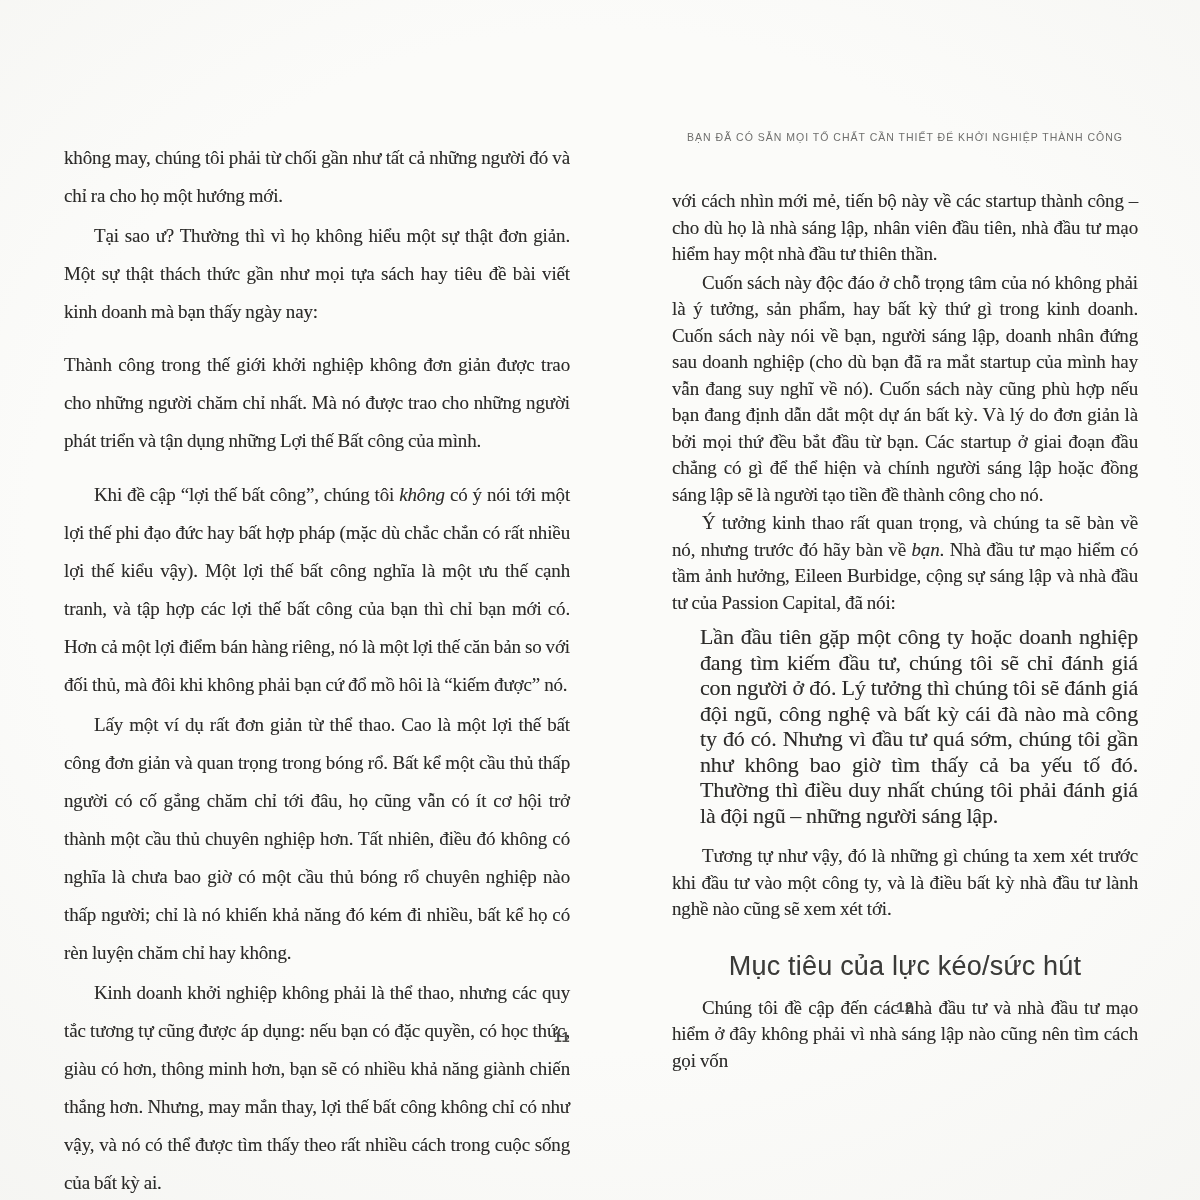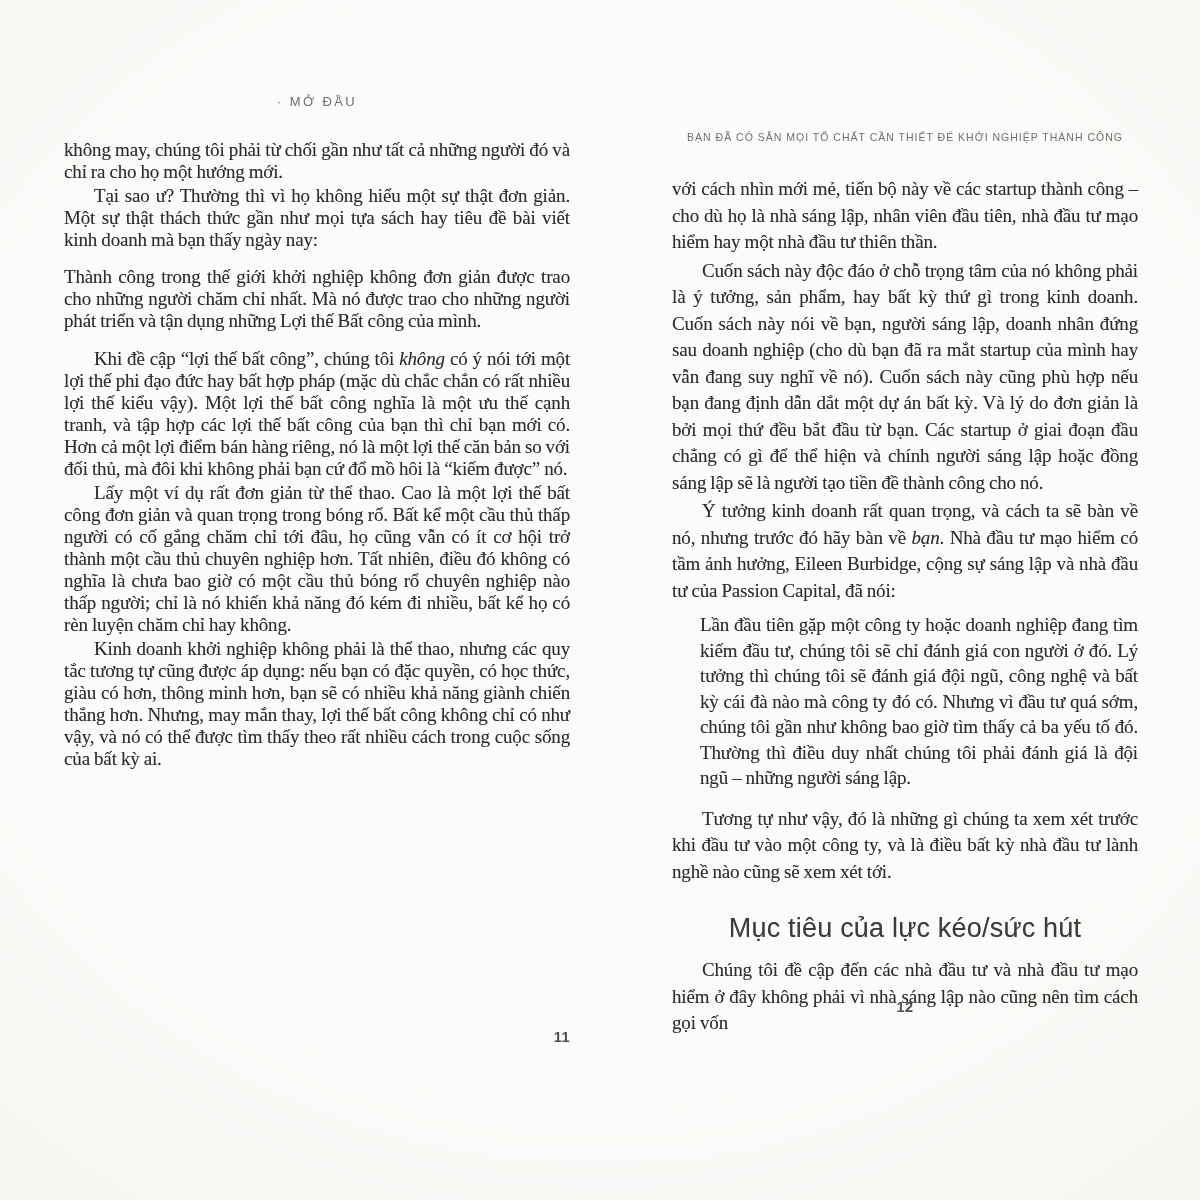--- a/index.html
+++ b/index.html
@@ -32,41 +32,41 @@
     text-align: center;
     font-family: "Liberation Sans", "DejaVu Sans", sans-serif;
     color: #6e6e6c;
     white-space: nowrap;
   }
   .page-left .running-header  { top: 94px;  font-size: 13px;   letter-spacing: 2.4px; }
   .page-right .running-header { top: 131px; font-size: 10.5px; letter-spacing: 1.0px; }
 
   .body-text { position: absolute; left: 0; right: 0; }
   .page-left .body-text  { top: 139px; }
-  .page-right .body-text { top: 176px; }
+  .page-right .body-text { top: 188px; }
 
   .body-text p {
     margin: 0 0 2px 0;
     font-size: 19px;
-    line-height: 22px;
+    line-height: 38px;
     letter-spacing: -0.15px;
     word-spacing: -0.5px;
     text-align: justify;
     color: #2d2c2a;
     text-shadow: 0 0 0.6px rgba(45,44,42,0.35);
   }
   .page-right .body-text p { line-height: 26.5px; }
   .indent { text-indent: 30px; }
   .para-bold { font-weight: normal; margin: 15px 0 16px 0 !important; }
   .body-text em { font-style: italic; }
 
   .quote-block {
     display: block;
     margin: 8px 0 15px 28px;
-    font-size: 19px;
+    font-size: 22px;
     line-height: 25.5px;
     letter-spacing: -0.15px;
     word-spacing: -0.5px;
     text-align: justify;
     color: #2d2c2a;
     text-shadow: 0 0 0.6px rgba(45,44,42,0.35);
   }
 
   .section-heading {
     margin: 28px 0 13px 0;
@@ -93,41 +93,40 @@
   }
   .page-left .page-number  { top: 1029px; text-align: right; }
   .page-right .page-number { top: 999px; }
 </style>
 </head>
 <body>
 
 <div class="canvas">
 
   <section class="page page-left">
-    <div class="running-header">· MỞ ĐẦU</div>
 
     <div class="body-text">
       <p>không may, chúng tôi phải từ chối gần như tất cả những người đó và chỉ ra cho họ một hướng mới.</p>
       <p class="indent">Tại sao ư? Thường thì vì họ không hiểu một sự thật đơn giản. Một sự thật thách thức gần như mọi tựa sách hay tiêu đề bài viết kinh doanh mà bạn thấy ngày nay:</p>
       <p class="para-bold">Thành công trong thế giới khởi nghiệp không đơn giản được trao cho những người chăm chỉ nhất. Mà nó được trao cho những người phát triển và tận dụng những Lợi thế Bất công của mình.</p>
       <p class="indent"><span>Khi đề cập “lợi thế bất công”, chúng tôi </span><em>không</em><span> có ý nói tới một lợi thế phi đạo đức hay bất hợp pháp (mặc dù chắc chắn có rất nhiều lợi thế kiểu vậy). Một lợi thế bất công nghĩa là một ưu thế cạnh tranh, và tập hợp các lợi thế bất công của bạn thì chỉ bạn mới có. Hơn cả một lợi điểm bán hàng riêng, nó là một lợi thế căn bản so với đối thủ, mà đôi khi không phải bạn cứ đổ mồ hôi là “kiếm được” nó.</span></p>
       <p class="indent">Lấy một ví dụ rất đơn giản từ thể thao. Cao là một lợi thế bất công đơn giản và quan trọng trong bóng rổ. Bất kể một cầu thủ thấp người có cố gắng chăm chỉ tới đâu, họ cũng vẫn có ít cơ hội trở thành một cầu thủ chuyên nghiệp hơn. Tất nhiên, điều đó không có nghĩa là chưa bao giờ có một cầu thủ bóng rổ chuyên nghiệp nào thấp người; chỉ là nó khiến khả năng đó kém đi nhiều, bất kể họ có rèn luyện chăm chỉ hay không.</p>
       <p class="indent">Kinh doanh khởi nghiệp không phải là thể thao, nhưng các quy tắc tương tự cũng được áp dụng: nếu bạn có đặc quyền, có học thức, giàu có hơn, thông minh hơn, bạn sẽ có nhiều khả năng giành chiến thắng hơn. Nhưng, may mắn thay, lợi thế bất công không chỉ có như vậy, và nó có thể được tìm thấy theo rất nhiều cách trong cuộc sống của bất kỳ ai.</p>
     </div>
 
     <div class="page-number">11</div>
   </section>
 
   <section class="page page-right">
     <div class="running-header">BẠN ĐÃ CÓ SẴN MỌI TỐ CHẤT CẦN THIẾT ĐỂ KHỞI NGHIỆP THÀNH CÔNG</div>
 
     <div class="body-text">
       <p>với cách nhìn mới mẻ, tiến bộ này về các startup thành công – cho dù họ là nhà sáng lập, nhân viên đầu tiên, nhà đầu tư mạo hiểm hay một nhà đầu tư thiên thần.</p>
       <p class="indent">Cuốn sách này độc đáo ở chỗ trọng tâm của nó không phải là ý tưởng, sản phẩm, hay bất kỳ thứ gì trong kinh doanh. Cuốn sách này nói về bạn, người sáng lập, doanh nhân đứng sau doanh nghiệp (cho dù bạn đã ra mắt startup của mình hay vẫn đang suy nghĩ về nó). Cuốn sách này cũng phù hợp nếu bạn đang định dẫn dắt một dự án bất kỳ. Và lý do đơn giản là bởi mọi thứ đều bắt đầu từ bạn. Các startup ở giai đoạn đầu chẳng có gì để thể hiện và chính người sáng lập hoặc đồng sáng lập sẽ là người tạo tiền đề thành công cho nó.</p>
-      <p class="indent"><span>Ý tưởng kinh doanh rất quan trọng, và cách ta sẽ bàn về nó, nhưng trước đó hãy bàn về </span><em>bạn</em><span>. Nhà đầu tư mạo hiểm có tầm ảnh hưởng, Eileen Burbidge, cộng sự sáng lập và nhà đầu tư của Passion Capital, đã nói:</span></p>
+      <p class="indent"><span>Ý tưởng kinh thao rất quan trọng, và chúng ta sẽ bàn về nó, nhưng trước đó hãy bàn về </span><em>bạn</em><span>. Nhà đầu tư mạo hiểm có tầm ảnh hưởng, Eileen Burbidge, cộng sự sáng lập và nhà đầu tư của Passion Capital, đã nói:</span></p>
       <blockquote class="quote-block">Lần đầu tiên gặp một công ty hoặc doanh nghiệp đang tìm kiếm đầu tư, chúng tôi sẽ chỉ đánh giá con người ở đó. Lý tưởng thì chúng tôi sẽ đánh giá đội ngũ, công nghệ và bất kỳ cái đà nào mà công ty đó có. Nhưng vì đầu tư quá sớm, chúng tôi gần như không bao giờ tìm thấy cả ba yếu tố đó. Thường thì điều duy nhất chúng tôi phải đánh giá là đội ngũ – những người sáng lập.</blockquote>
       <p class="indent">Tương tự như vậy, đó là những gì chúng ta xem xét trước khi đầu tư vào một công ty, và là điều bất kỳ nhà đầu tư lành nghề nào cũng sẽ xem xét tới.</p>
       <h2 class="section-heading">Mục tiêu của lực kéo/sức hút</h2>
       <p class="indent">Chúng tôi đề cập đến các nhà đầu tư và nhà đầu tư mạo hiểm ở đây không phải vì nhà sáng lập nào cũng nên tìm cách gọi vốn</p>
     </div>
 
     <div class="page-number">12</div>
   </section>
 
 </div>

